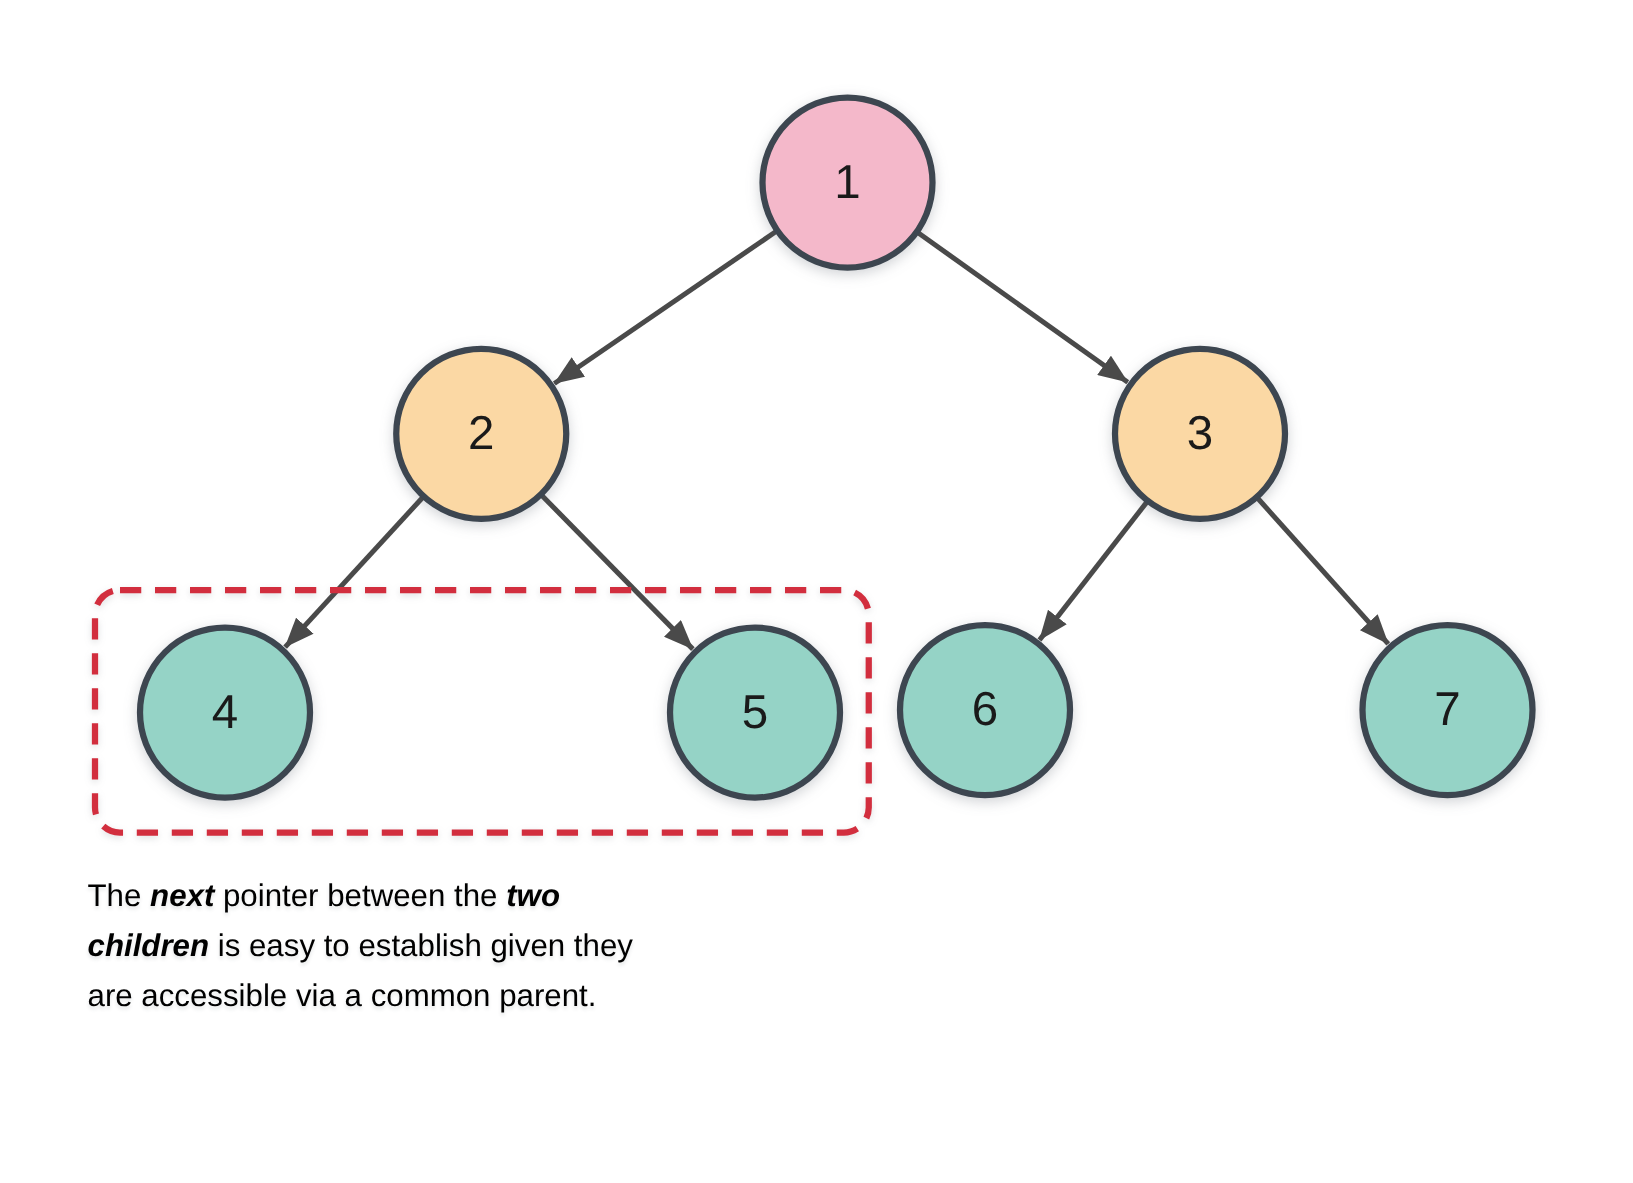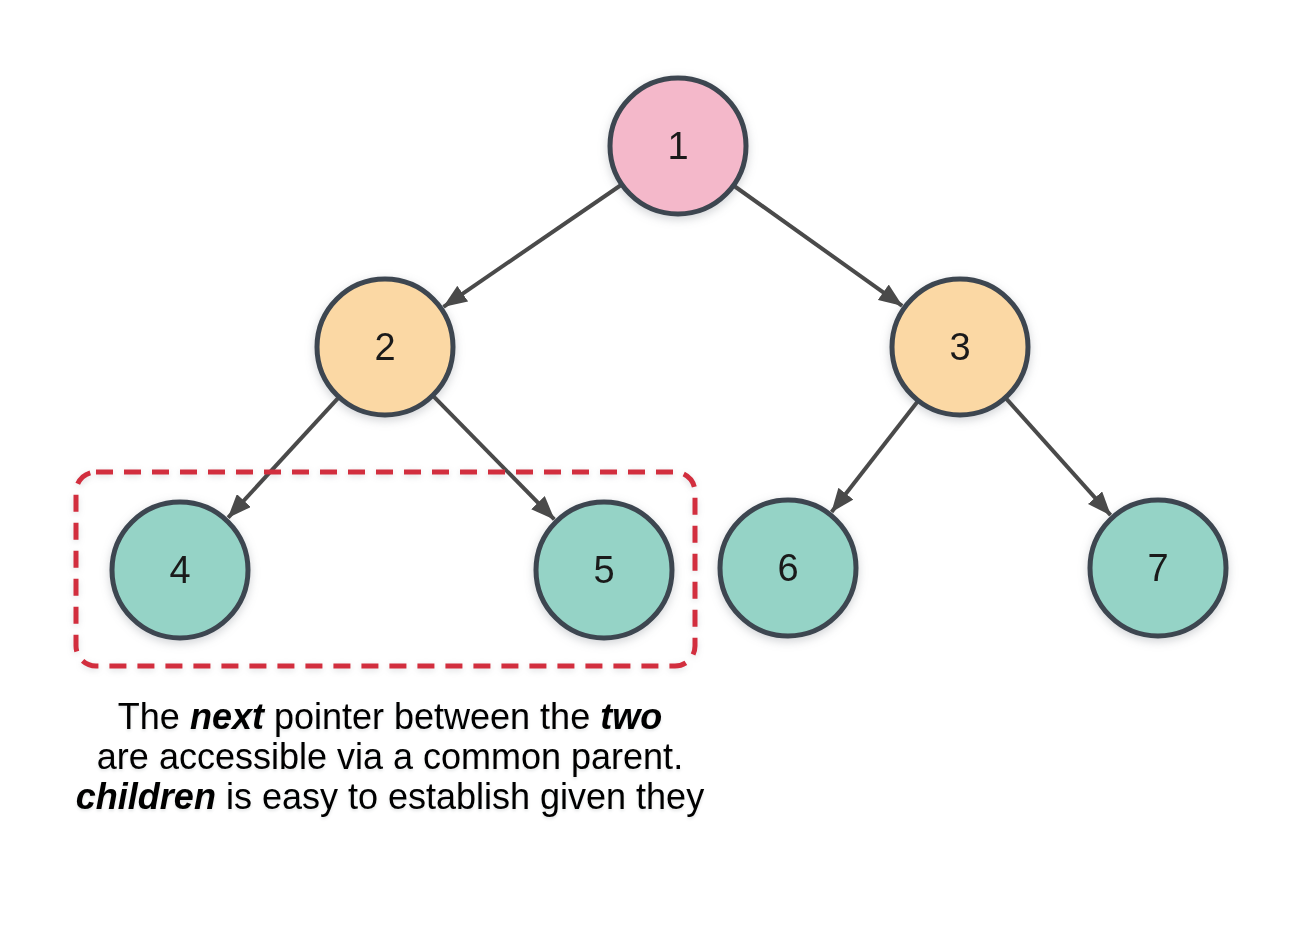--- a/index.html
+++ b/index.html
@@ -33,22 +33,21 @@
   }
   .highlight-rect {
     fill: none;
     filter: drop-shadow(0px 2px 3px rgba(70, 80, 90, 0.18));
   }
   .caption {
     position: absolute;
     left: 70px;
     top: 697px;
     width: 640px;
-    text-align: center;
-    font-size: 36px;
+    font-size: 25px;
     line-height: 40px;
     color: #000000;
     text-shadow: 0px 2px 3px rgba(70, 80, 90, 0.15);
   }
   .caption .em {
     font-weight: bold;
     font-style: italic;
   }
 </style>
 </head>
@@ -96,16 +95,16 @@
           <text x="788" y="568" text-anchor="middle" dominant-baseline="central" class="node-label">6</text>
         </g>
         <g>
           <circle cx="1158" cy="568" r="68" fill="#95d3c6" stroke="#3d4650" stroke-width="5" class="node-circle"></circle>
           <text x="1158" y="568" text-anchor="middle" dominant-baseline="central" class="node-label">7</text>
         </g>
       </g>
     </svg>
   <div class="caption" id="caption">
       <div><span>The </span><span class="em">next</span><span> pointer between the </span><span class="em">two</span></div>
+      <div><span class="em">children</span><span> is easy to establish given they</span></div>
       <div><span>are accessible via a common parent.</span></div>
-      <div><span class="em">children</span><span> is easy to establish given they</span></div>
     </div>
 </div>
 
 </body></html>

